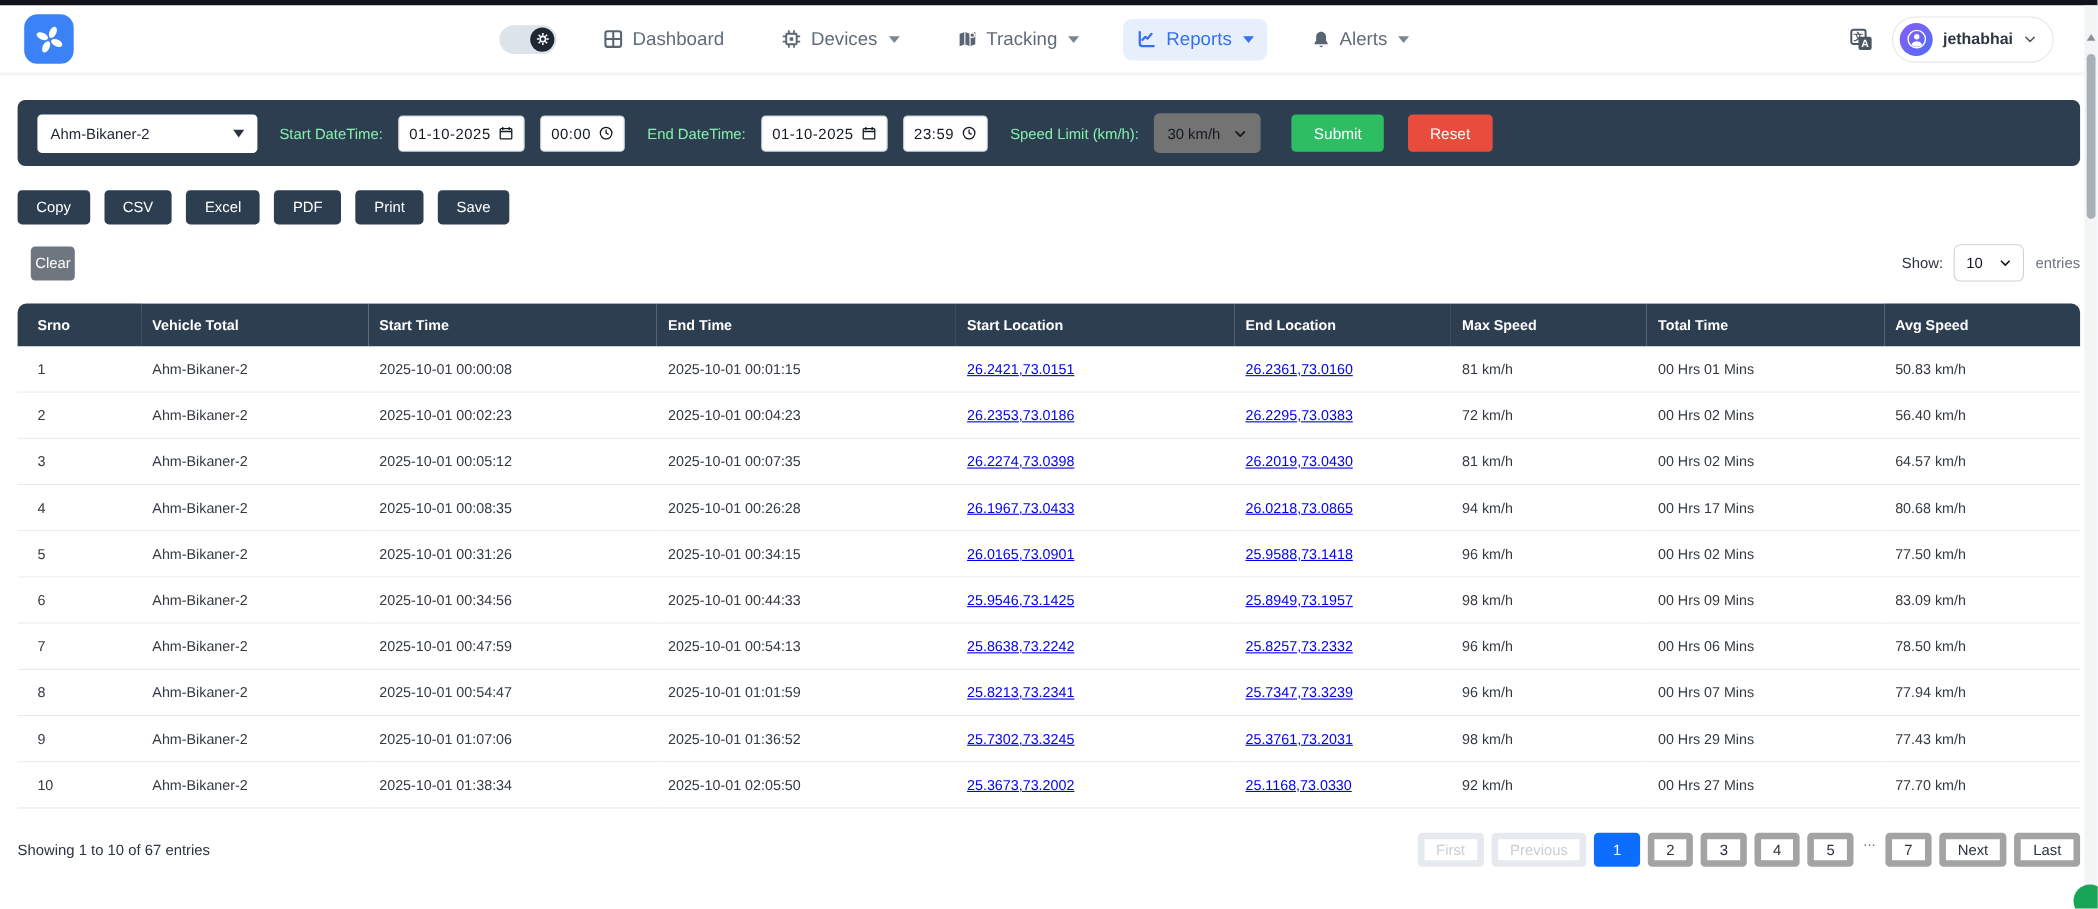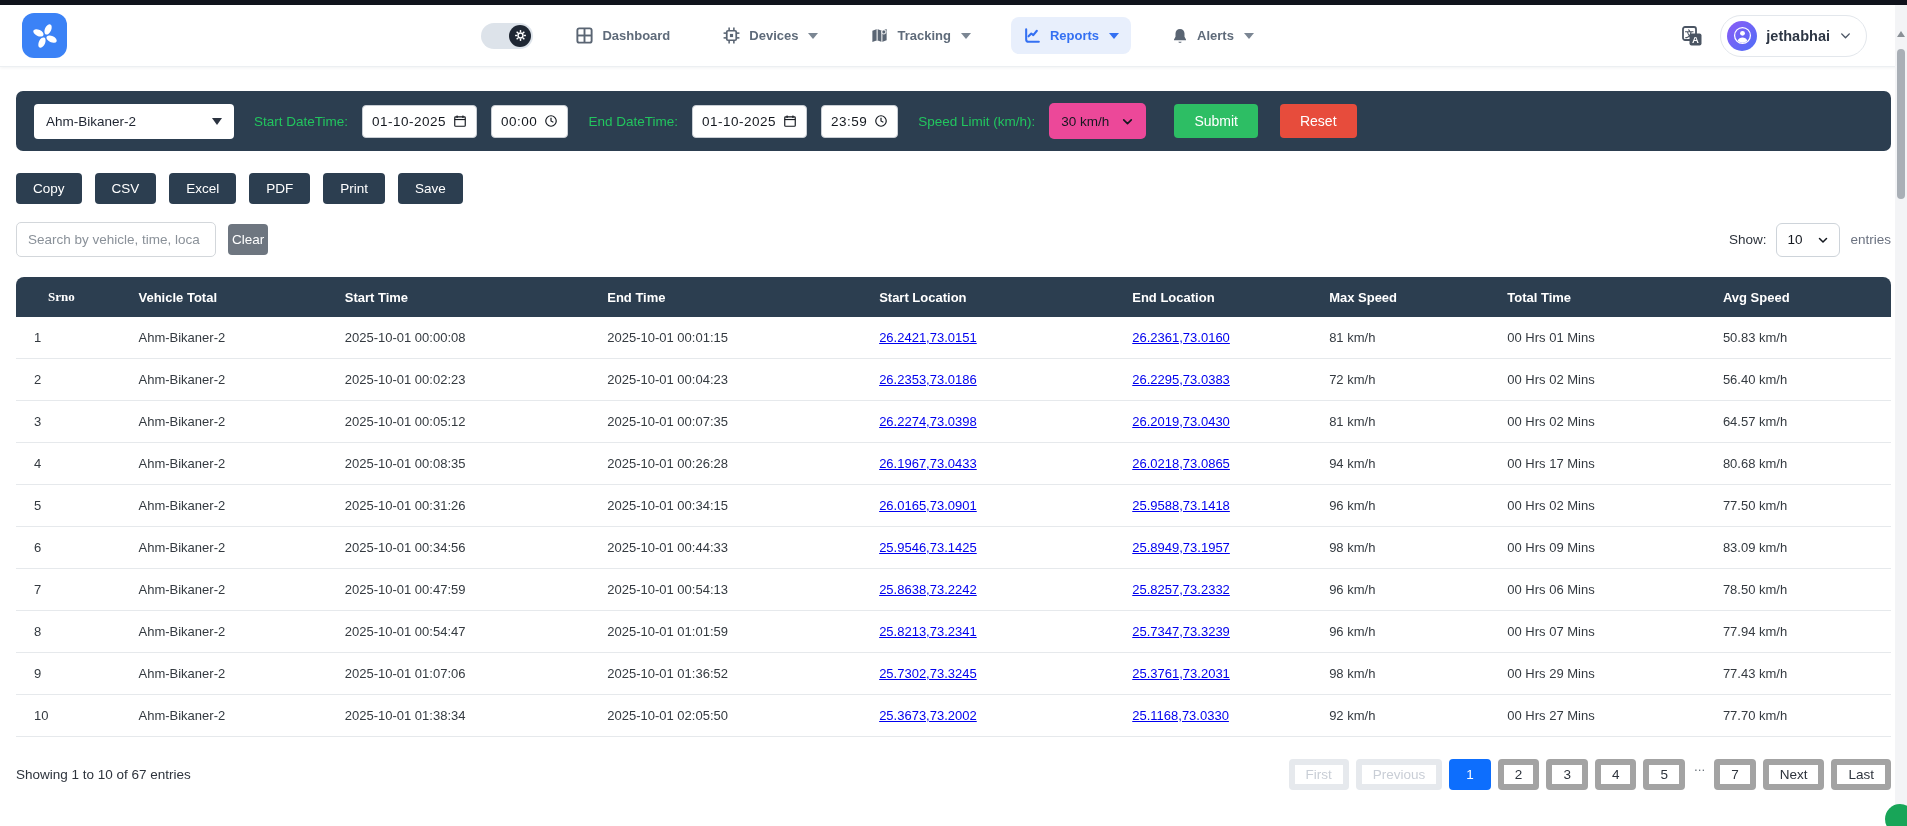--- a/index.html
+++ b/index.html
@@ -14,42 +14,42 @@
   .top-strip{height:5px;background:#10131c;width:100%;}
 
   
   .navbar{height:62px;background:#fff;display:flex;align-items:center;padding:0 22px;
           border-bottom:1px solid #eceff2;box-shadow:0 1px 3px rgba(20,30,50,.06);position:relative;z-index:5;}
   .brand{width:45px;height:45px;border-radius:12px;background:#3b82f6;display:flex;align-items:center;justify-content:center;flex:0 0 auto;}
   .nav-center{flex:1;display:flex;align-items:center;justify-content:center;gap:28px;}
   .theme-toggle{width:52px;height:26px;border-radius:13px;background:#dde3ea;position:relative;cursor:pointer;margin-right:2px;}
   .theme-knob{position:absolute;right:2px;top:2px;width:22px;height:22px;border-radius:50%;background:#1f2733;
               display:flex;align-items:center;justify-content:center;}
-  .nav-item{display:flex;align-items:center;gap:8px;color:var(--nav-text);font-size:13px;font-weight:700;
+  .nav-item{display:flex;align-items:center;gap:8px;color:var(--nav-text);font-size:17px;font-weight:400;
             padding:9px 12px;border-radius:8px;cursor:pointer;white-space:nowrap;}
   .nav-item svg{flex:0 0 auto;}
   .nav-item.active{background:var(--accent-bg);color:var(--accent);}
   .caret{width:0;height:0;border-left:5px solid transparent;border-right:5px solid transparent;border-top:6px solid #7b8693;margin-left:2px;}
   .nav-item.active .caret{border-top-color:var(--accent);}
   .nav-right{display:flex;align-items:center;gap:16px;flex:0 0 auto;margin-right:18px;}
   .user-pill{display:flex;align-items:center;gap:9px;border:1px solid #e3e7ec;border-radius:22px;padding:5px 14px 5px 6px;cursor:pointer;background:#fff;}
   .avatar{width:30px;height:30px;border-radius:50%;background:linear-gradient(135deg,#8b5cf6,#4f6ef7);
           display:flex;align-items:center;justify-content:center;}
   .user-name{font-size:14.5px;font-weight:700;color:#2d3644;}
 
   
   .page{padding:24px 16px 0 16px;}
   .filter-bar{background:var(--navy);border-radius:7px;height:60px;display:flex;align-items:center;gap:14px;padding:0 18px;}
   .veh-select{background:#fff;border-radius:4px;height:35px;width:200px;display:flex;align-items:center;justify-content:space-between;
               padding:0 12px;font-size:13.5px;color:#1e2430;cursor:pointer;}
   .veh-caret{width:0;height:0;border-left:5px solid transparent;border-right:5px solid transparent;border-top:7px solid #2b3340;}
-  .f-label{color:#22c55e;font-size:13.5px;white-space:nowrap;margin-left:6px;}
+  .f-label{color:#86efac;font-size:13.5px;white-space:nowrap;margin-left:6px;}
   .pill-input{background:#fff;border:1px solid #c9ced4;border-radius:4px;height:33px;display:flex;align-items:center;gap:7px;
               padding:0 9px;font-size:13.5px;color:#14181f;cursor:pointer;white-space:nowrap;font-weight:500;letter-spacing:.5px;}
-  .speed-select{background:#ec4899;border-radius:5px;height:36px;display:flex;align-items:center;gap:12px;padding:0 12px;
+  .speed-select{background:#737373;border-radius:5px;height:36px;display:flex;align-items:center;gap:12px;padding:0 12px;
                 font-size:13.5px;color:#14181f;cursor:pointer;font-weight:500;}
   .btn{border:none;border-radius:4px;color:#fff;font-size:14px;padding:9px 20px;cursor:pointer;font-family:inherit;text-align:right;}
   .btn.submit{background:var(--green);margin-left:14px;}
   .btn.reset{background:var(--red);margin-left:8px;}
 
   
   .export-row{display:flex;gap:13px;margin:22px 0 0 0;}
   .export-btn{background:var(--navy);color:#fff;border:none;border-radius:4px;font-size:13.5px;padding:8px 17px;cursor:pointer;font-family:inherit;}
 
   
@@ -61,21 +61,21 @@
   .show-group{margin-left:auto;display:flex;align-items:center;gap:10px;}
   .show-label{font-size:13.5px;color:#2d333c;text-align:right;}
   .show-select{width:64px;height:34px;border:1px solid #ced4da;border-radius:6px;background:#fff;display:flex;align-items:center;
                justify-content:space-between;padding:0 10px;font-size:13.5px;color:#14181f;cursor:pointer;}
   .entries-label{font-size:13.5px;color:#6b7280;}
 
   
   .table-wrap{margin-top:20px;}
   table{width:100%;border-collapse:separate;border-spacing:0;}
   thead th{background:var(--navy);color:#fff;font-size:13px;font-weight:700;text-align:left;padding:12px 10px;white-space:nowrap;}
-  thead th:first-child{border-top-left-radius:8px;padding-left:32px;font-family:Liberation Serif, serif;}
+  thead th:first-child{border-top-left-radius:8px;padding-left:18px;}
   thead th:last-child{border-top-right-radius:8px;}
   tbody td{font-size:13px;color:#343a40;padding:13px 10px;border-bottom:1px solid #e6e9ec;white-space:nowrap;background:#fff;}
   tbody td:first-child{padding-left:18px;}
   th:nth-child(1),td:nth-child(1){width:6%;}
   th:nth-child(2),td:nth-child(2){width:11%;}
   th:nth-child(3),td:nth-child(3){width:14%;}
   th:nth-child(4),td:nth-child(4){width:14.5%;}
   th:nth-child(5),td:nth-child(5){width:13.5%;}
   th:nth-child(6),td:nth-child(6){width:10.5%;}
   th:nth-child(7),td:nth-child(7){width:9.5%;}
@@ -274,21 +274,20 @@
   <div class="export-row">
     <button class="export-btn">Copy</button>
     <button class="export-btn">CSV</button>
     <button class="export-btn">Excel</button>
     <button class="export-btn">PDF</button>
     <button class="export-btn">Print</button>
     <button class="export-btn">Save</button>
   </div>
 
   <div class="search-row">
-    <input class="search-input" type="text" placeholder="Search by vehicle, time, loca" style="">
     <button class="clear-btn">Clear</button>
     <div class="show-group">
       <span class="show-label">Show:</span>
       <div class="show-select">
         <span>10</span>
         <svg width="12" height="12" viewBox="0 0 24 24">
           <polyline points="5,9 12,16 19,9" fill="none" stroke="#14181f" stroke-width="3" stroke-linecap="round" stroke-linejoin="round"></polyline>
         </svg>
       </div>
       <span class="entries-label">entries</span>

